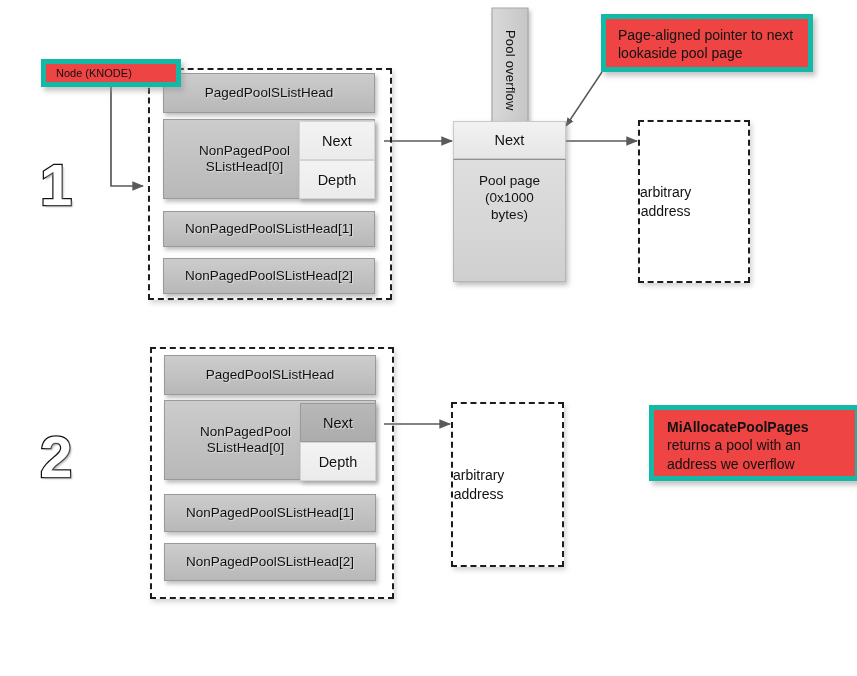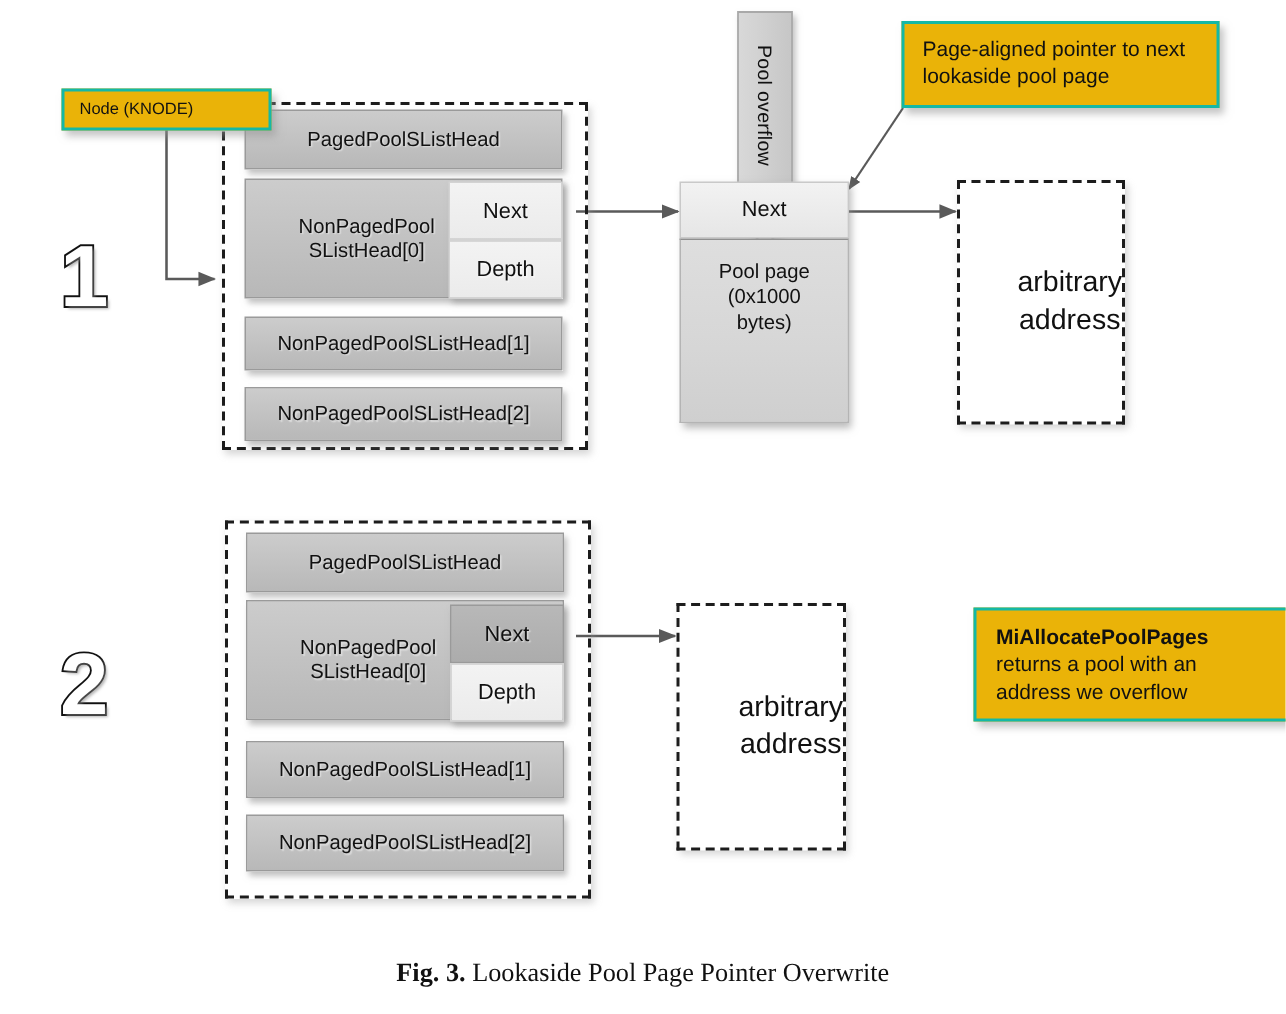--- a/index.html
+++ b/index.html
@@ -119,31 +119,31 @@
     font-size: 13.5px; color: #111111;
     line-height: 1.25;
     padding-bottom: 44px;
   }
   
   .dashed-box {
     position: absolute;
     border: 2.5px dashed #1c1c1c;
     background: #ffffff;
     box-sizing: border-box;
-    display: flex; align-items: center; justify-content: flex-end;
-    text-align: center;
-    font-size: 19px; color: #111111;
+    display: flex; align-items: center; justify-content: flex-start;
+    text-align: center;
+    font-size: 14px; color: #111111;
     line-height: 1.3;
     box-shadow: 2px 3px 5px rgba(160,160,160,0.45);
   }
   
   .note {
     position: absolute;
-    background: #eab308;
-    border: 2px solid #14b8a6;
+    background: #ef4444;
+    border: 5px solid #14b8a6;
     box-sizing: border-box;
     padding: 7px 12px;
     font-size: 14px;
     color: #111111;
     line-height: 1.32;
     box-shadow: 3px 4px 5px rgba(150,150,150,0.55);
   }
   .note.centered { display: flex; align-items: center; }
   .note b { font-weight: bold; }
   
@@ -323,18 +323,14 @@
       <span>address</span>
     </span>
   </div>
 
   <div class="note" style="left:601px; top:405px; width:211px; height:76px; padding:8px 13px;margin-left:48px;">
     <b>MiAllocatePoolPages</b><br>
     <span>returns a pool with an</span><br>
     <span>address we overflow</span>
   </div>
 
-  <div class="caption" style="top:638px;">
-    <span class="fig">Fig. 3.</span>
-    <span>Lookaside Pool Page Pointer Overwrite</span>
-  </div>
 
 </div>
 
 </body></html>

